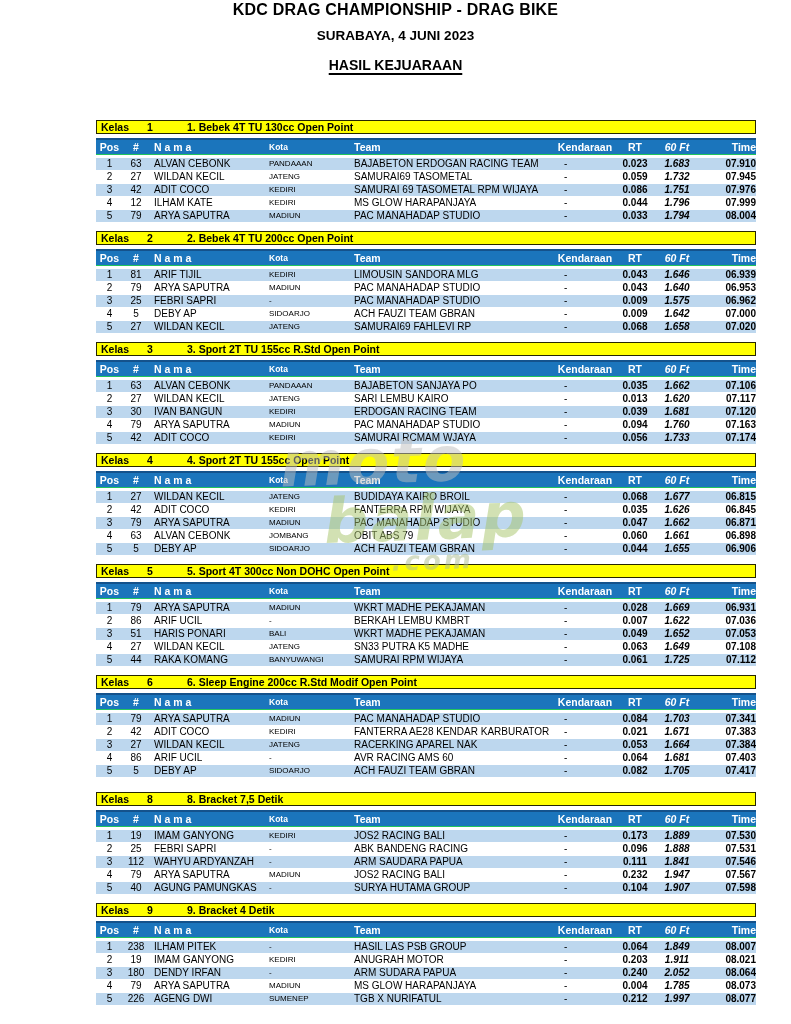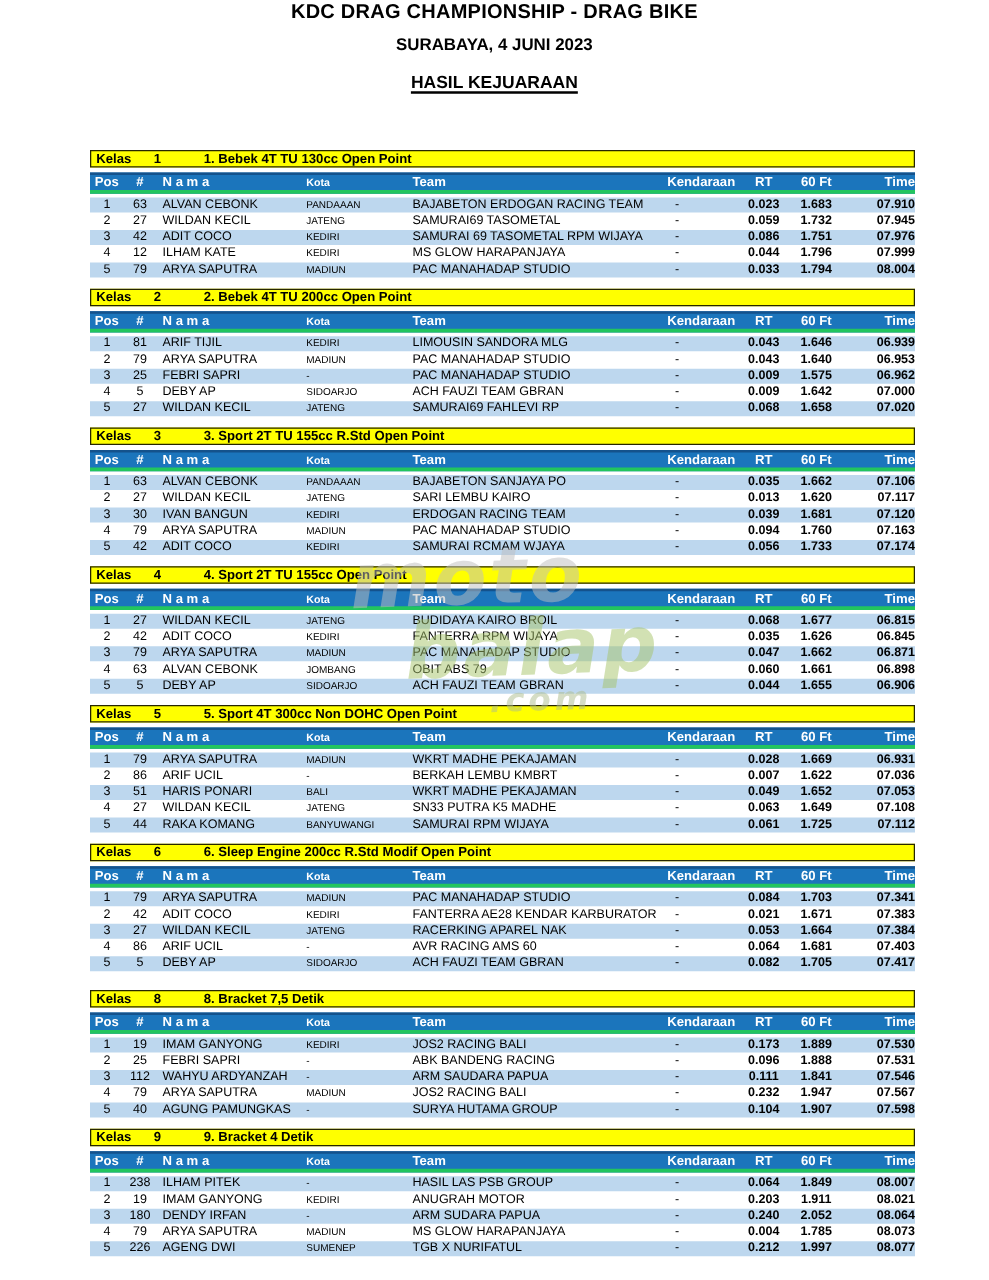--- a/index.html
+++ b/index.html
@@ -13,37 +13,37 @@
   }
   
   .doc-header{ text-align:center; padding-top:1px; }
   .doc-title{ font-size:16px; font-weight:bold; margin:0 0 9px 0; letter-spacing:.2px;}
   .doc-sub{ font-size:13.5px; font-weight:bold; margin:0 0 7px 0; }
   .doc-section{
     display:inline-block; font-size:14px; font-weight:bold; margin-top:7px;
     text-decoration:underline; text-decoration-thickness:2px; text-underline-offset:3px;
   }
   
-  #tables-root{ position:absolute; left:72px; top:120px; width:660px; }
+  #tables-root{ position:absolute; left:96px; top:120px; width:660px; }
   .class-table{ margin-bottom:9px; }
   .class-table:nth-of-type(7){ margin-top:15px; }
   .class-band{
     box-sizing:border-box; height:14px;
     background:var(--band,#FFFF00);
     border:1px solid #262600;
     display:flex; align-items:center;
     font-size:10.5px; font-weight:bold;
   }
   .kelas-label{ padding-left:4px; width:36px; }
   .kelas-no{ width:26px; text-align:center; }
   .kelas-title{ margin-left:24px; }
   .header-row{
     box-sizing:border-box; height:17px; margin-top:4px;
     background:var(--header,#1B75BC); color:#fff;
-    border-top:2px solid #14528c; border-bottom:3px solid #22c55e;
+    border-top:2px solid #14528c; border-bottom:1px solid #22c55e;
     display:flex; align-items:center;
     font-size:10.5px; font-weight:bold;
   }
   .rows{ margin-top:3px; }
   .data-row{
     box-sizing:border-box; height:12px; margin-bottom:1px;
     display:flex; align-items:center;
     font-size:10px; line-height:12px;
   }
   .data-row.alt{ background:var(--rowalt,#BDD7EE); }
@@ -51,21 +51,21 @@
   .c{ box-sizing:border-box; white-space:nowrap; overflow:hidden; }
   .col-pos{ width:27px; text-align:center; }
   .col-num{ width:26px; text-align:center; }
   .col-nama{ width:117px; padding-left:5px; }
   .col-kota{ width:83px; padding-left:3px; font-size:8px; }
   .header-row .col-kota{ font-size:8.5px; }
   .col-team{ width:202px; padding-left:5px; }
   .col-kend{ width:68px; text-align:center; }
   .data-row .col-kend{ text-align:left; padding-left:13px; }
   .col-rt{ width:32px; text-align:center; }
-  .col-sixty{ width:52px; text-align:center; }
+  .col-sixty{ width:52px; text-align:center;font-style:italic; }
   .col-time{ width:53px; text-align:right; }
   .data-row .col-rt,.data-row .col-sixty,.data-row .col-time{ font-weight:bold; }
   
   .watermark{
     position:absolute; left:282px; top:432px; width:260px; height:170px;
     pointer-events:none; z-index:5; opacity:.5;
     font-family:"DejaVu Sans", sans-serif;
     font-weight:bold; font-style:italic; color:#bfbfbf;
     transform:rotate(-2deg);
   }

